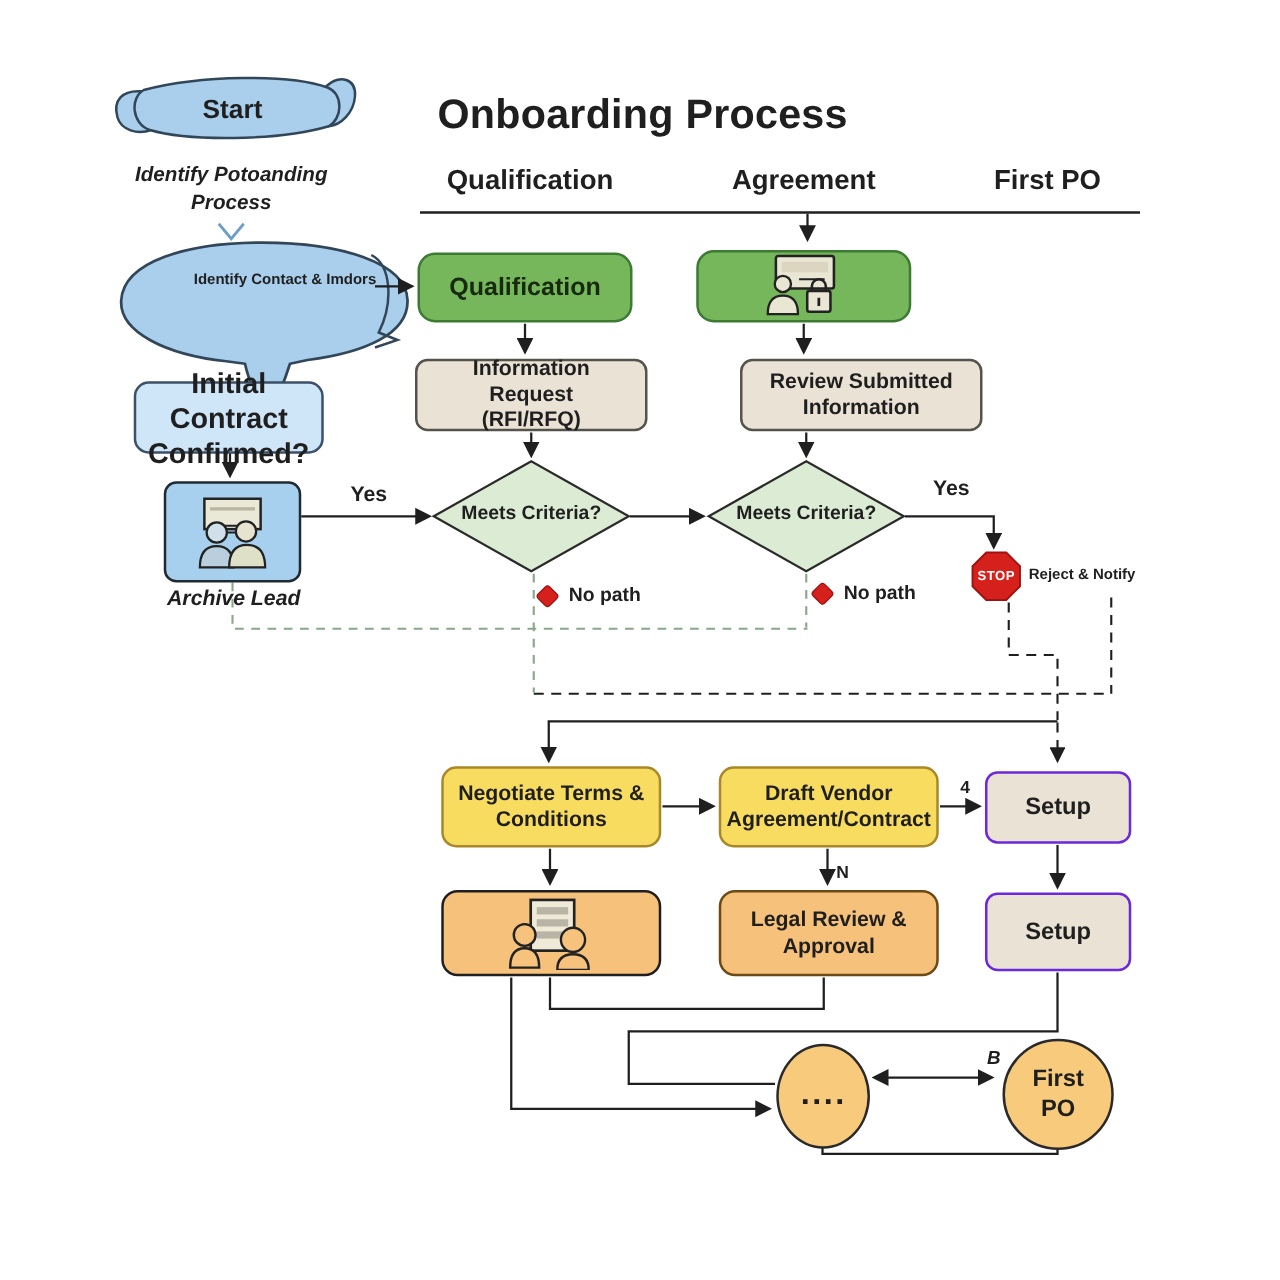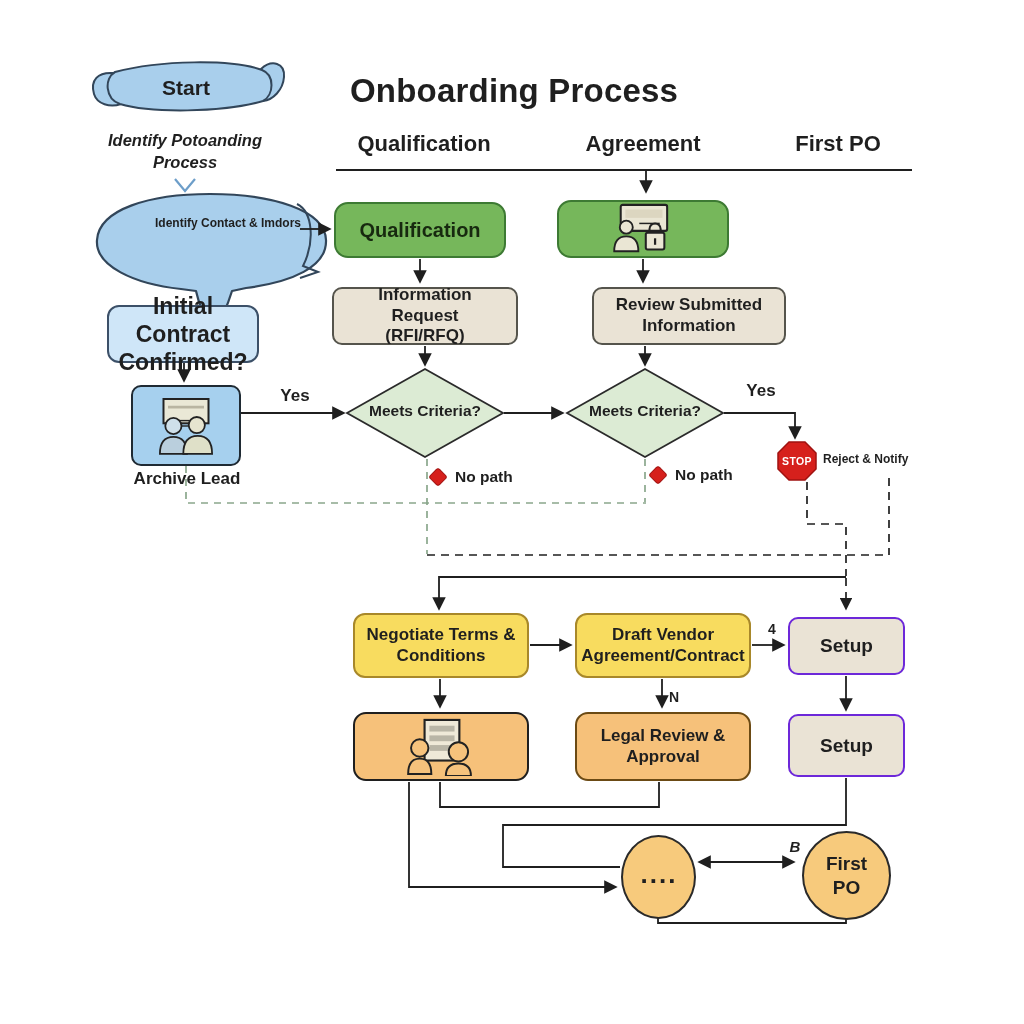--- a/index.html
+++ b/index.html
@@ -116,21 +116,21 @@
 
   <div class="lbl ctr" style="left:425px;top:402px;width:150px;font-size:15.5px;">Meets Criteria?</div>
   <div class="lbl ctr" style="left:645px;top:402px;width:150px;font-size:15.5px;">Meets Criteria?</div>
 
   <div class="lbl" style="left:455px;top:468px;font-size:15.5px;">No path</div>
   <div class="lbl" style="left:675px;top:466px;font-size:15.5px;">No path</div>
 
   <div class="lbl ctr stoptext" style="left:797px;top:455px;">STOP</div>
   <div class="lbl" style="left:823px;top:452px;font-size:12px;">Reject &amp; Notify</div>
 
-  <div class="lbl ctr" style="left:187px;top:469px;width:150px;font-size:17px;">Archive Lead</div>
+  <div class="lbl ctr" style="left:187px;top:469px;width:150px;font-size:17px;font-style:italic;">Archive Lead</div>
 
   <div class="lbl ctr small" style="left:772px;top:621px;">4</div>
   <div class="lbl ctr small" style="left:674px;top:689px;">N</div>
   <div class="lbl ctr" style="left:795px;top:838px;font-size:15px;font-style:italic;">B</div>
 
   <div class="box greenbox" style="left:334px;top:202px;width:172px;height:56px;">Qualification</div>
 
   <div class="box greenbox" style="left:557px;top:200px;width:172px;height:58px;">
     <svg width="76" height="52" viewBox="0 0 80 56">
       <rect x="16" y="2" width="50" height="28" rx="2" fill="#eae6d4" stroke="#222" stroke-width="2.2"></rect>

